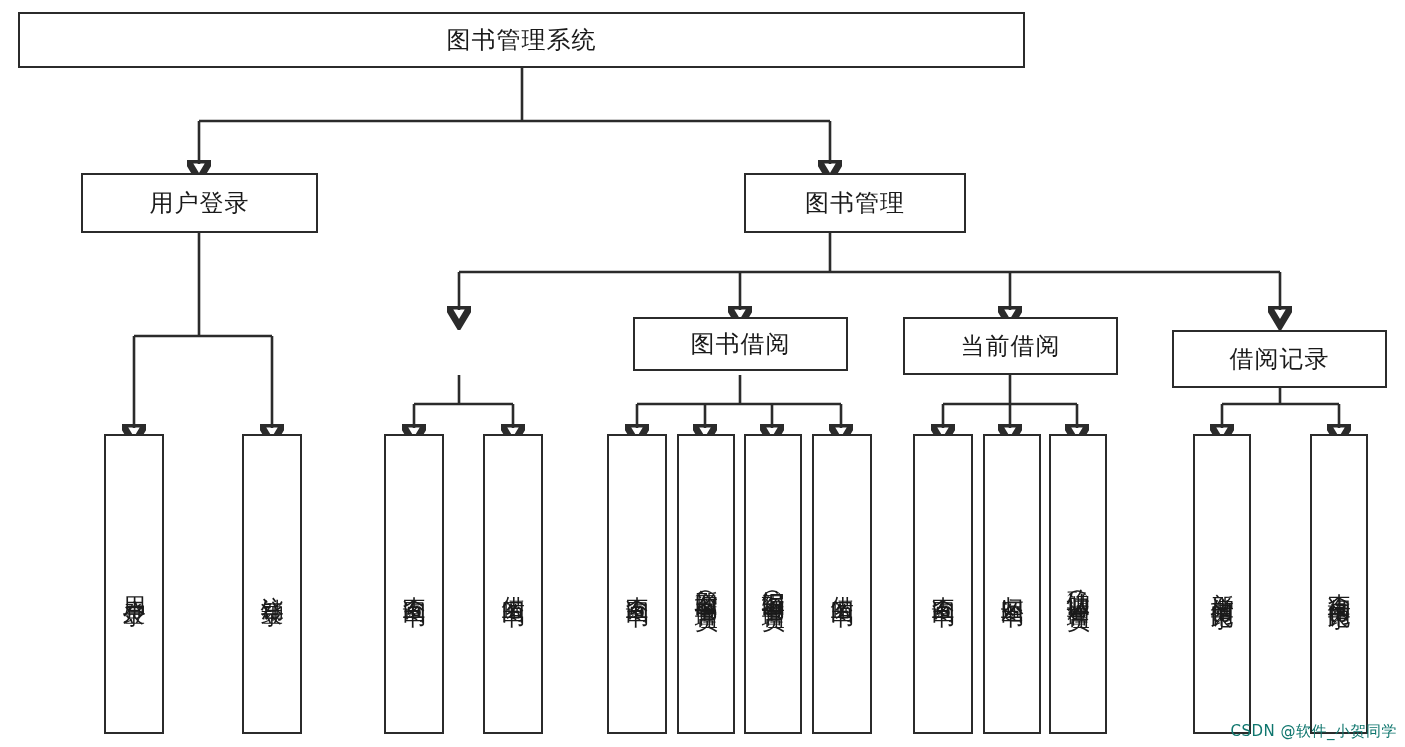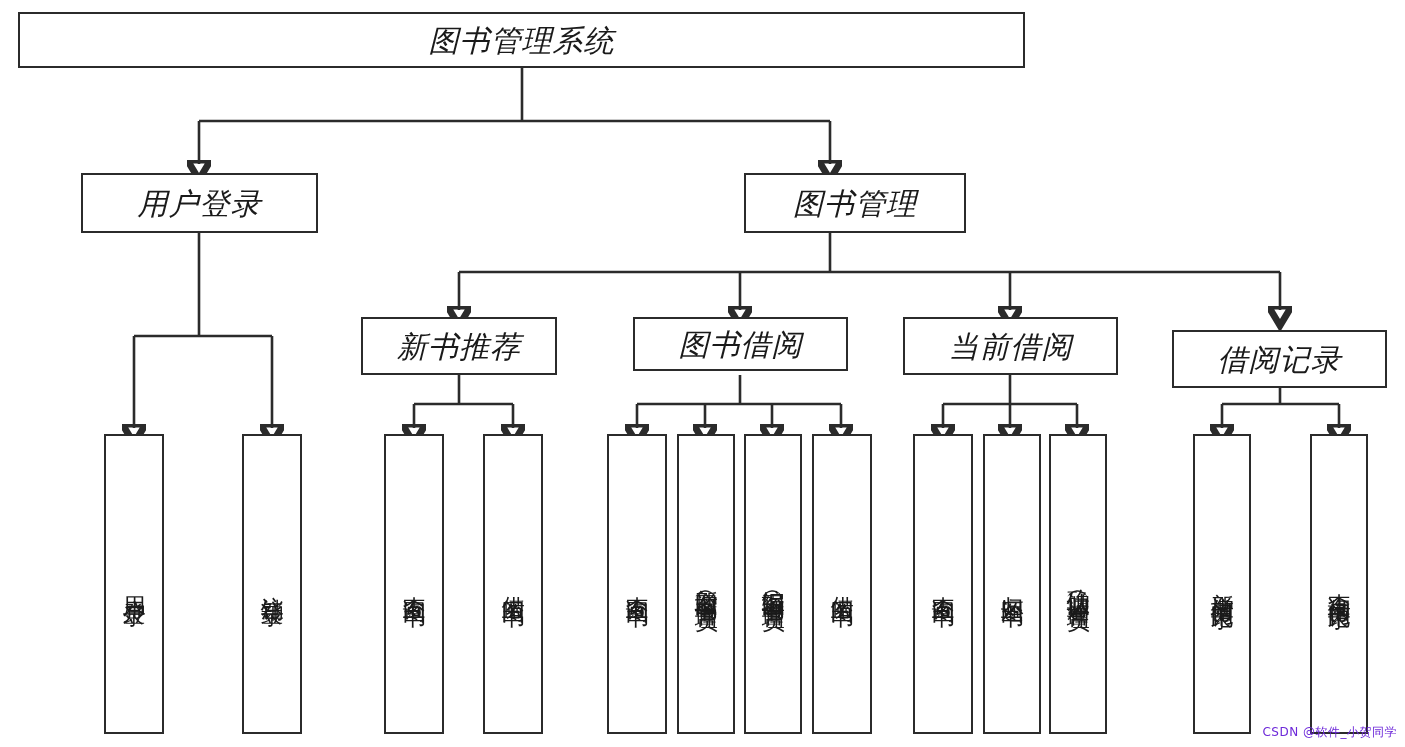--- a/index.html
+++ b/index.html
@@ -22,24 +22,23 @@
     position: absolute;
     box-sizing: border-box;
     background: #ffffff;
     border: 2.5px solid #2b2b2b;
     display: flex;
     align-items: center;
     justify-content: center;
     color: #1a1a1a;
   }
   .node.horiz {
-    font-size: 30px;
+    font-size: 24px;
     letter-spacing: 1px;
     line-height: 1.1;
-    font-style: italic;
   }
   .node.vert {
     writing-mode: vertical-rl;
     text-orientation: upright;
     font-size: 23px;
     letter-spacing: 3px;
     line-height: 1.1;
     padding-top: 4px;
     padding-bottom: 4px;
     align-items: center;
@@ -65,22 +64,22 @@
   svg.connectors line,
   svg.connectors path {
     stroke: #2b2b2b;
     stroke-width: 2.6;
     fill: none;
   }
   .watermark {
     position: absolute;
     right: 8px;
     bottom: 6px;
-    font-size: 12px;
-    color: #6d28d9;
+    font-size: 15px;
+    color: #0f766e;
     letter-spacing: 0.5px;
     white-space: nowrap;
     font-family: "DejaVu Sans", "Liberation Sans", sans-serif;
   }
 </style>
 </head>
 <body>
 
 <div id="diagram-root">
 
@@ -136,23 +135,20 @@
     <span class="htext">图书管理系统</span>
   </div>
 
   <div class="node horiz" style="left:81px; top:173px; width:237px; height:60px;">
     <span class="htext">用户登录</span>
   </div>
   <div class="node horiz" style="left:744px; top:173px; width:222px; height:60px;text-align:right;">
     <span class="htext">图书管理</span>
   </div>
 
-  <div class="node horiz" style="left:361px; top:317px; width:196px; height:58px;">
-    <span class="htext">新书推荐</span>
-  </div>
   <div class="node horiz" style="left:633px; top:317px; width:215px; height:54px;">
     <span class="htext">图书借阅</span>
   </div>
   <div class="node horiz" style="left:903px; top:317px; width:215px; height:58px;text-align:right;">
     <span class="htext">当前借阅</span>
   </div>
   <div class="node horiz" style="left:1172px; top:330px; width:215px; height:58px;">
     <span class="htext">借阅记录</span>
   </div>
 

